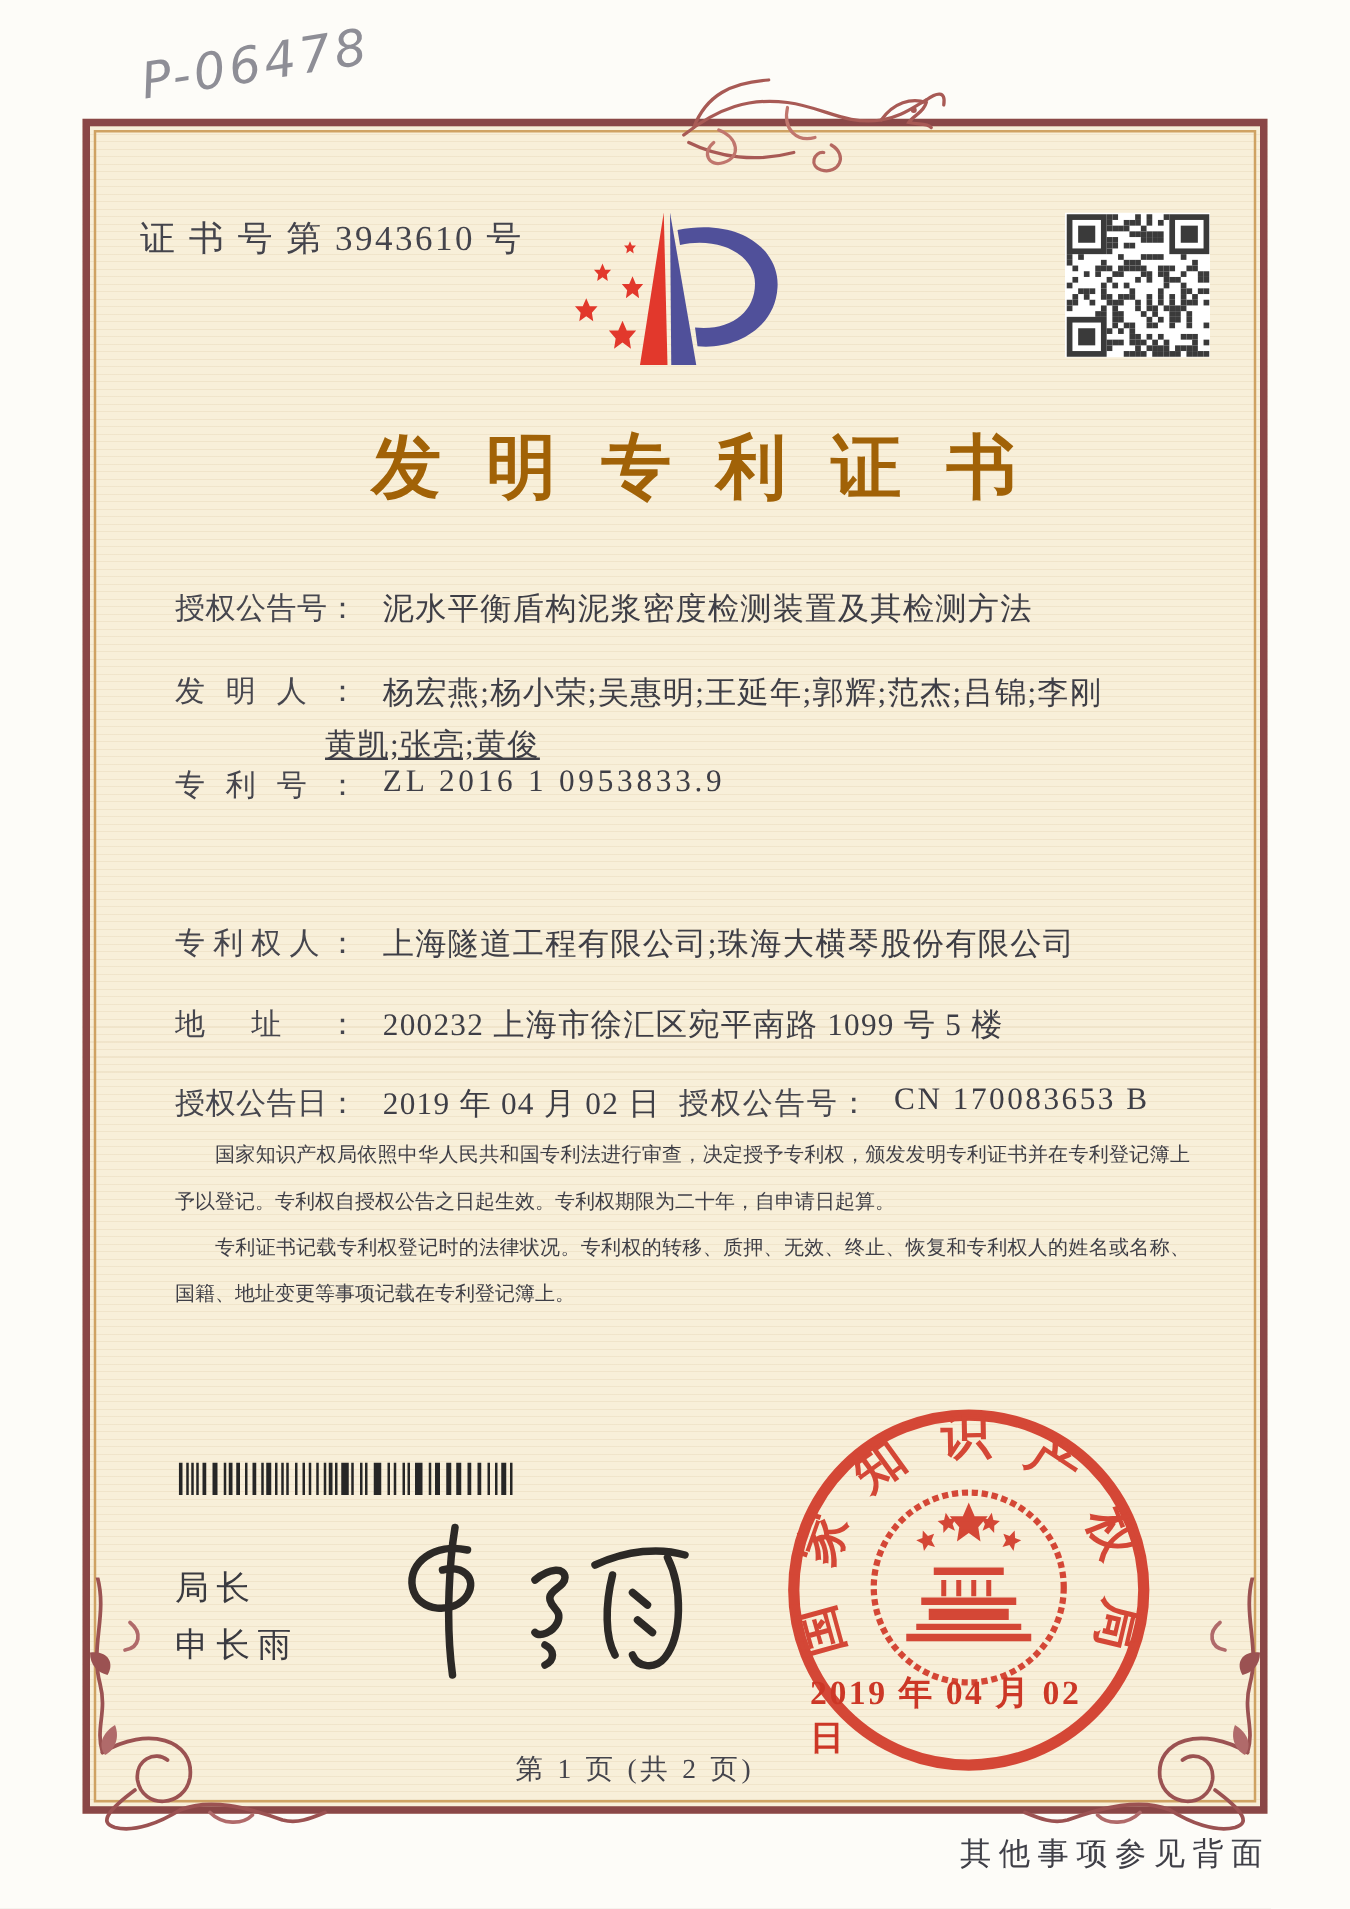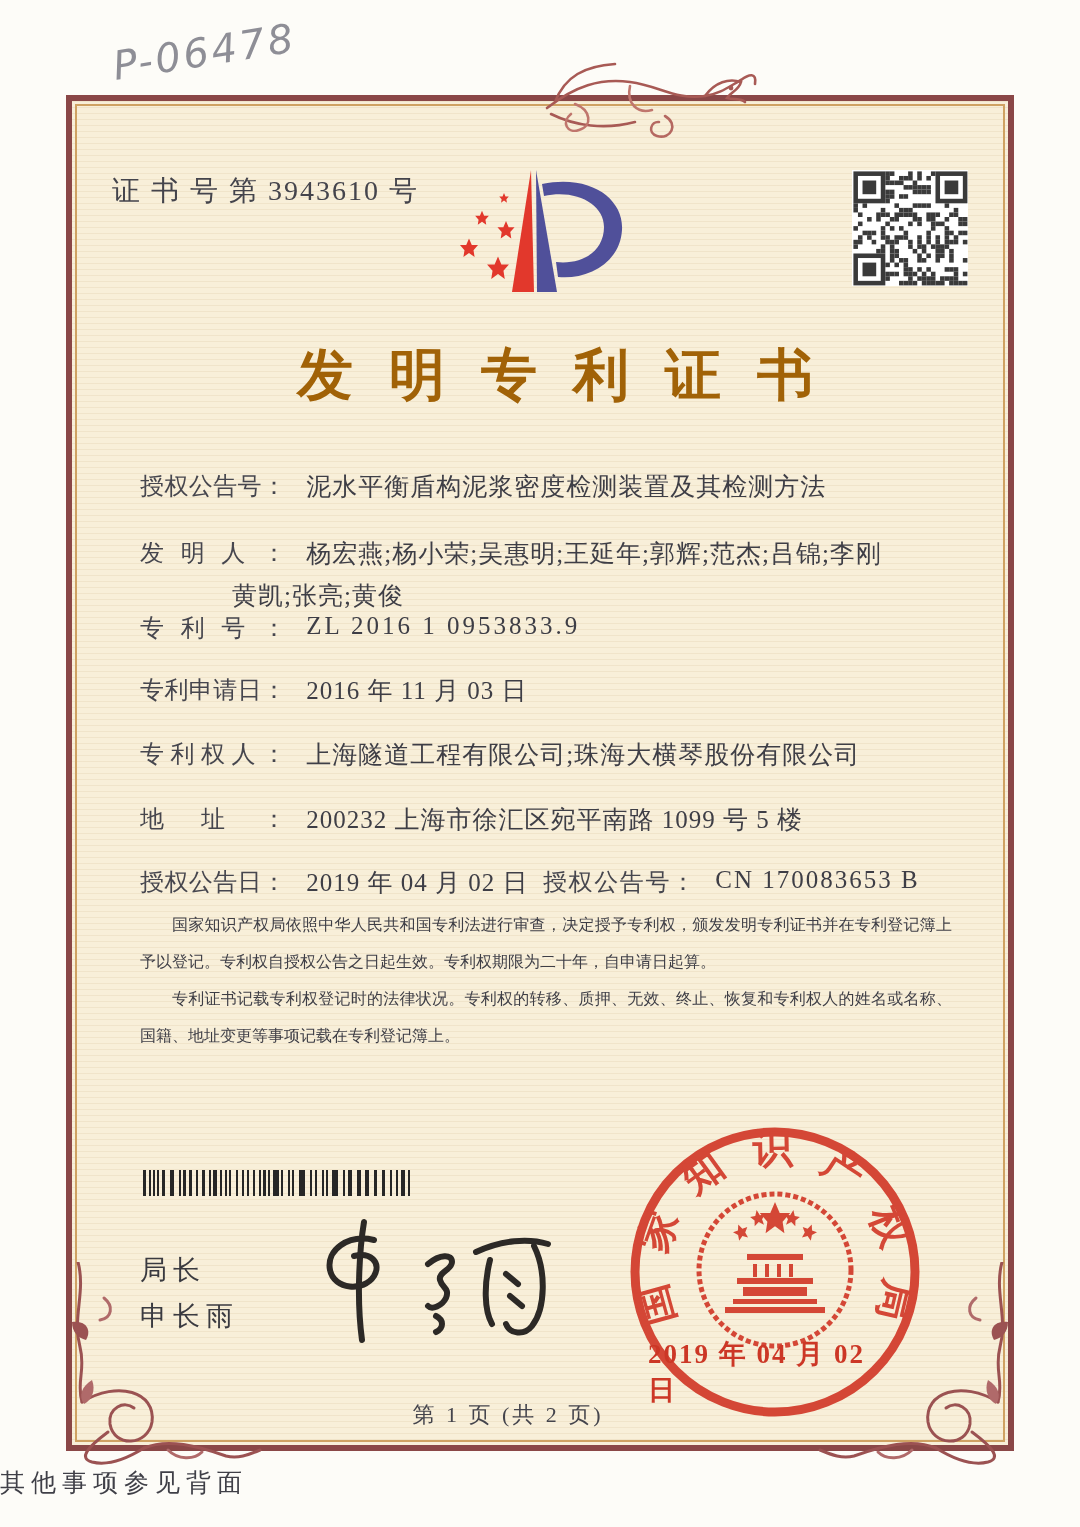--- a/index.html
+++ b/index.html
@@ -46,21 +46,21 @@
     font-size:16px; line-height:37px; text-align:justify; color:#3e3e46;
   }
   .legal p{ margin:0; text-indent:2em; }
   .signer{ left:140px; font-size:27px; color:#3a3a40;
     font-family:"Liberation Sans","DejaVu Sans",sans-serif; letter-spacing:6px;}
   .seal-date{
     left:648px; top:1336px; width:240px; font-size:27px; color:#cc3726;
     letter-spacing:2px; font-weight:600;
   }
   .page-info{ left:0; top:1400px; width:1016px; text-align:center; font-size:22px; letter-spacing:3px; color:#44444c;}
-  .back-note{ left:0; top:1466px; width:1016px; text-align:left; font-size:25px; letter-spacing:6px; color:#3f3f47;}
+  .back-note{ left:0; top:1466px; width:1016px; text-align:right; font-size:25px; letter-spacing:6px; color:#3f3f47;}
   svg{display:block;}
 </style>
 </head>
 <body>
 
 <div class="page">
 
   <div class="abs cert-bg"></div>
 
   <div class="abs border-outer">
@@ -349,32 +349,28 @@
   <div class="abs title">发明专利证书</div>
 
   <div class="abs field-row" style="top:470px;">
     <span class="field-label">授权公告号：</span>
     <span class="field-value">泥水平衡盾构泥浆密度检测装置及其检测方法</span>
   </div>
 
   <div class="abs field-row" style="top:537px;">
     <span class="field-label">发明人：</span>
     <span class="field-value">杨宏燕;杨小荣;吴惠明;王延年;郭辉;范杰;吕锦;李刚</span>
-    <div class="field-value" style="margin-left:92px;margin-top:9px;">黄凯;张亮;黄俊</div>
+    <div class="field-value" style="margin-left:120px;margin-top:9px;text-decoration:underline;">黄凯;张亮;黄俊</div>
   </div>
 
   <div class="abs field-row" style="top:612px;">
     <span class="field-label">专利号：</span>
     <span class="field-value" style="letter-spacing:3px;">ZL 2016 1 0953833.9</span>
   </div>
 
-  <div class="abs field-row" style="top:674px;">
-    <span class="field-label">专利申请日：</span>
-    <span class="field-value">2016 年 11 月 03 日</span>
-  </div>
 
   <div class="abs field-row" style="top:738px;">
     <span class="field-label">专利权人：</span>
     <span class="field-value">上海隧道工程有限公司;珠海大横琴股份有限公司</span>
   </div>
 
   <div class="abs field-row" style="top:803px;">
     <span class="field-label">地址：</span>
     <span class="field-value">200232 上海市徐汇区宛平南路 1099 号 5 楼</span>
   </div>

